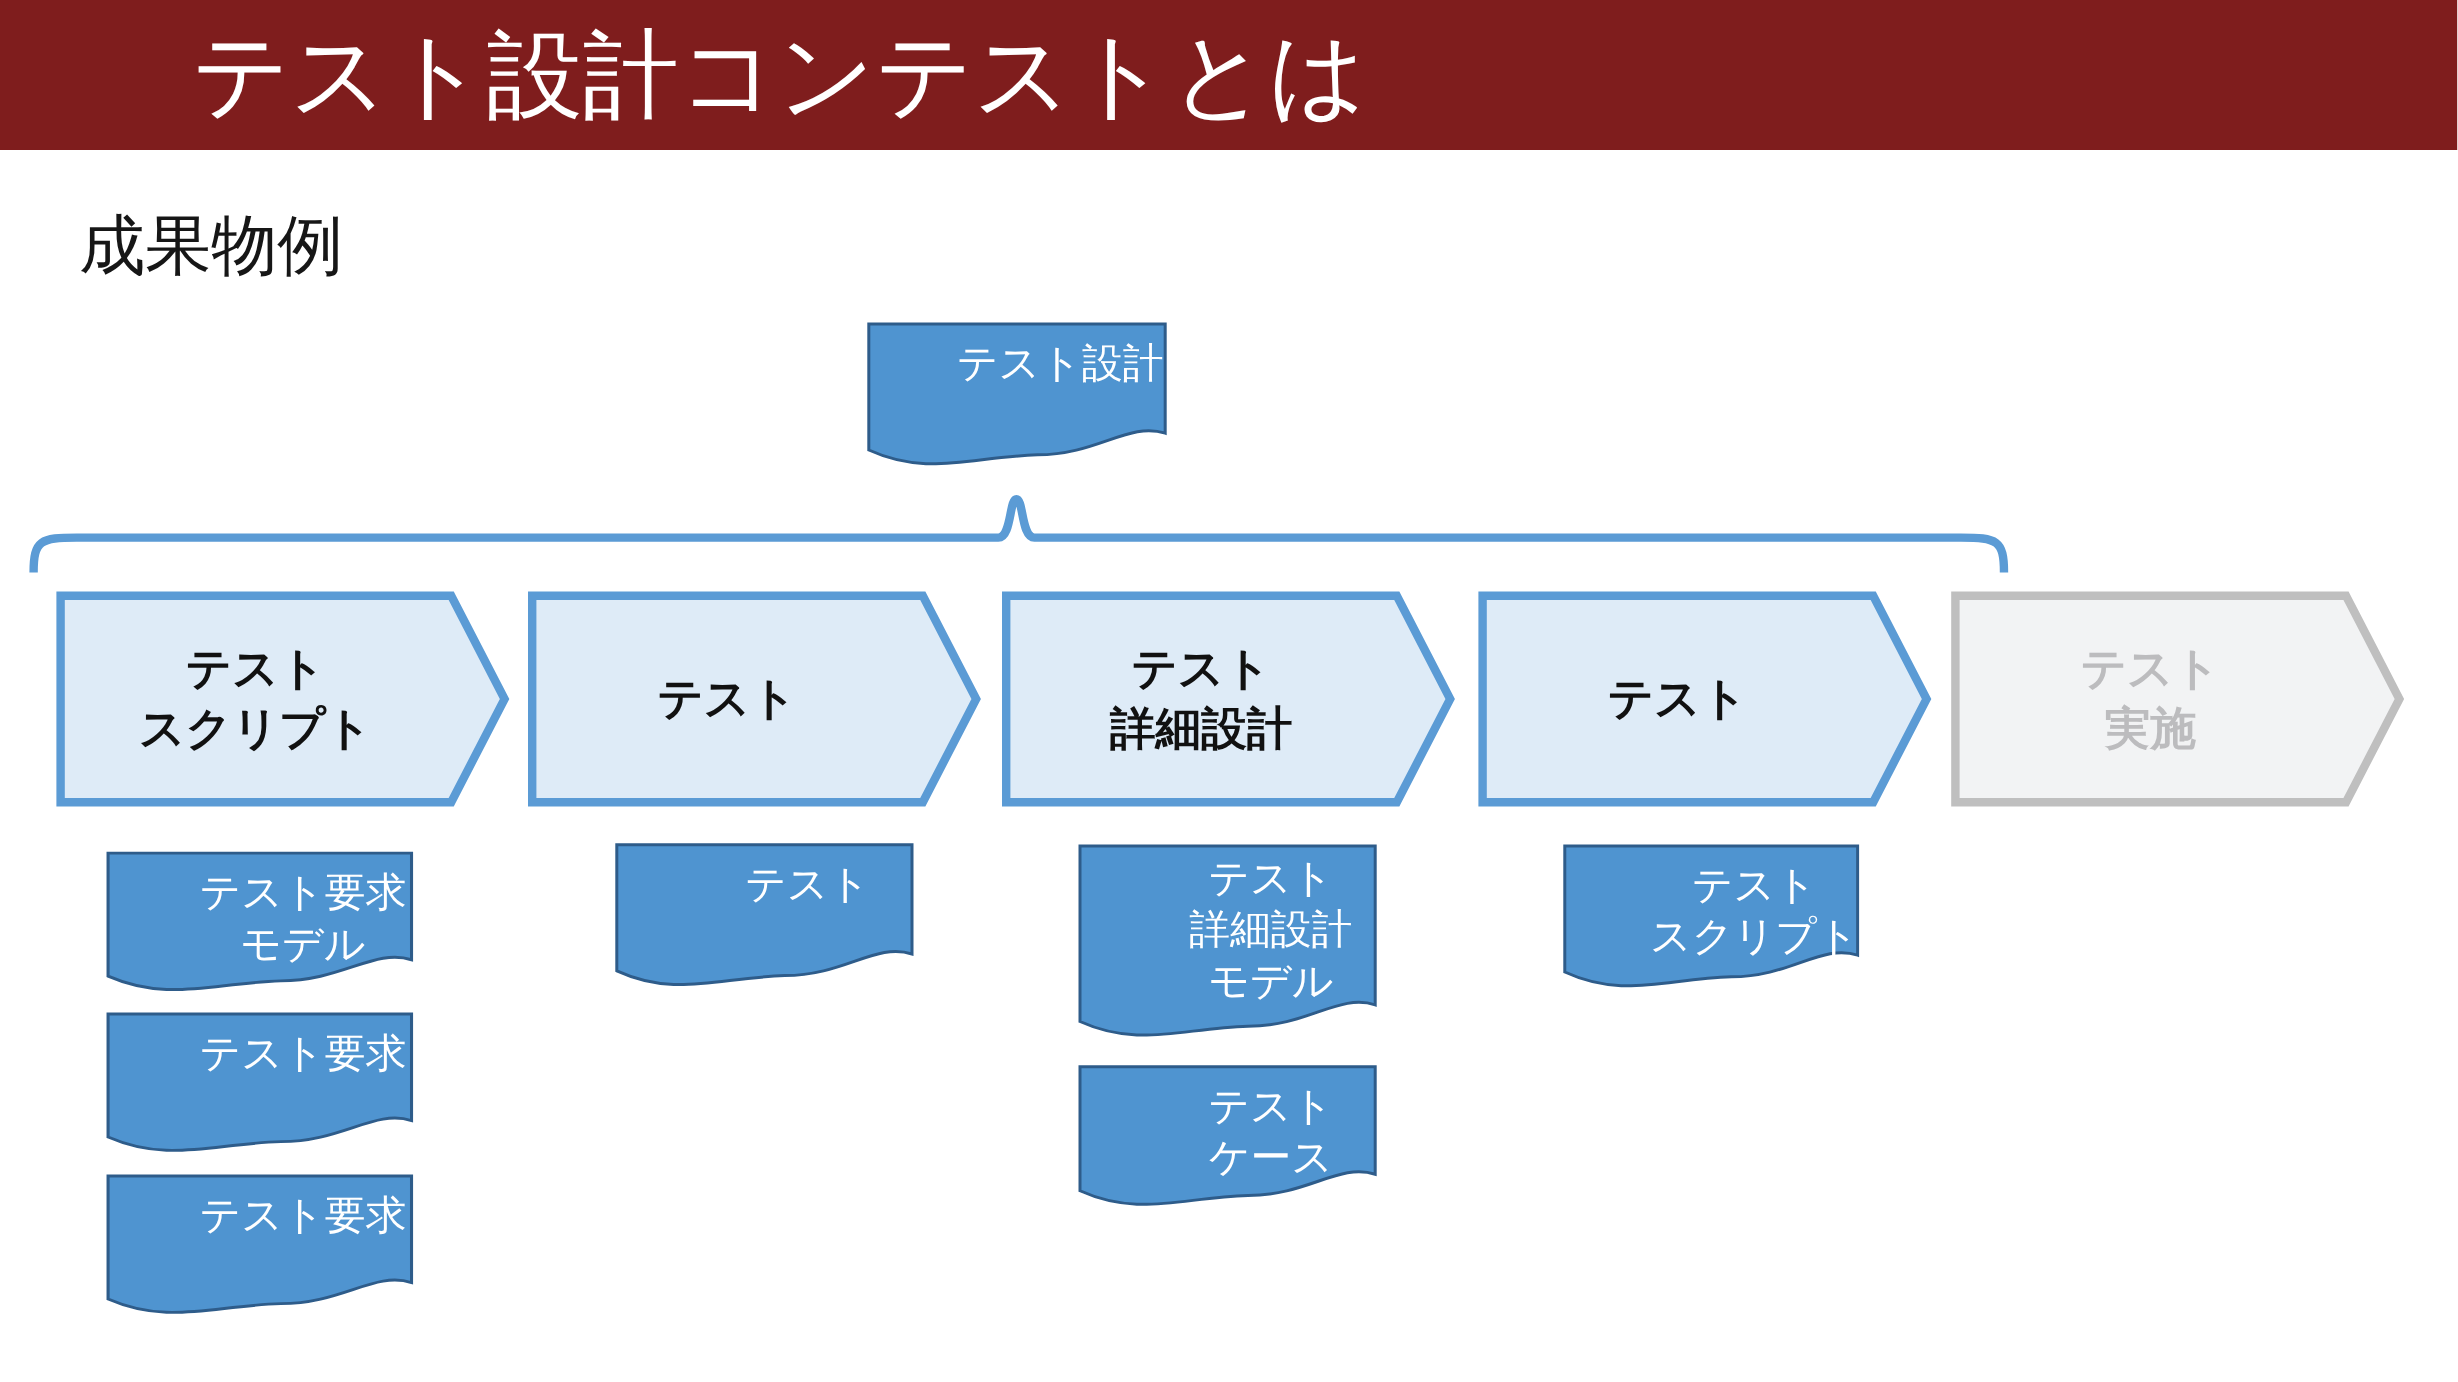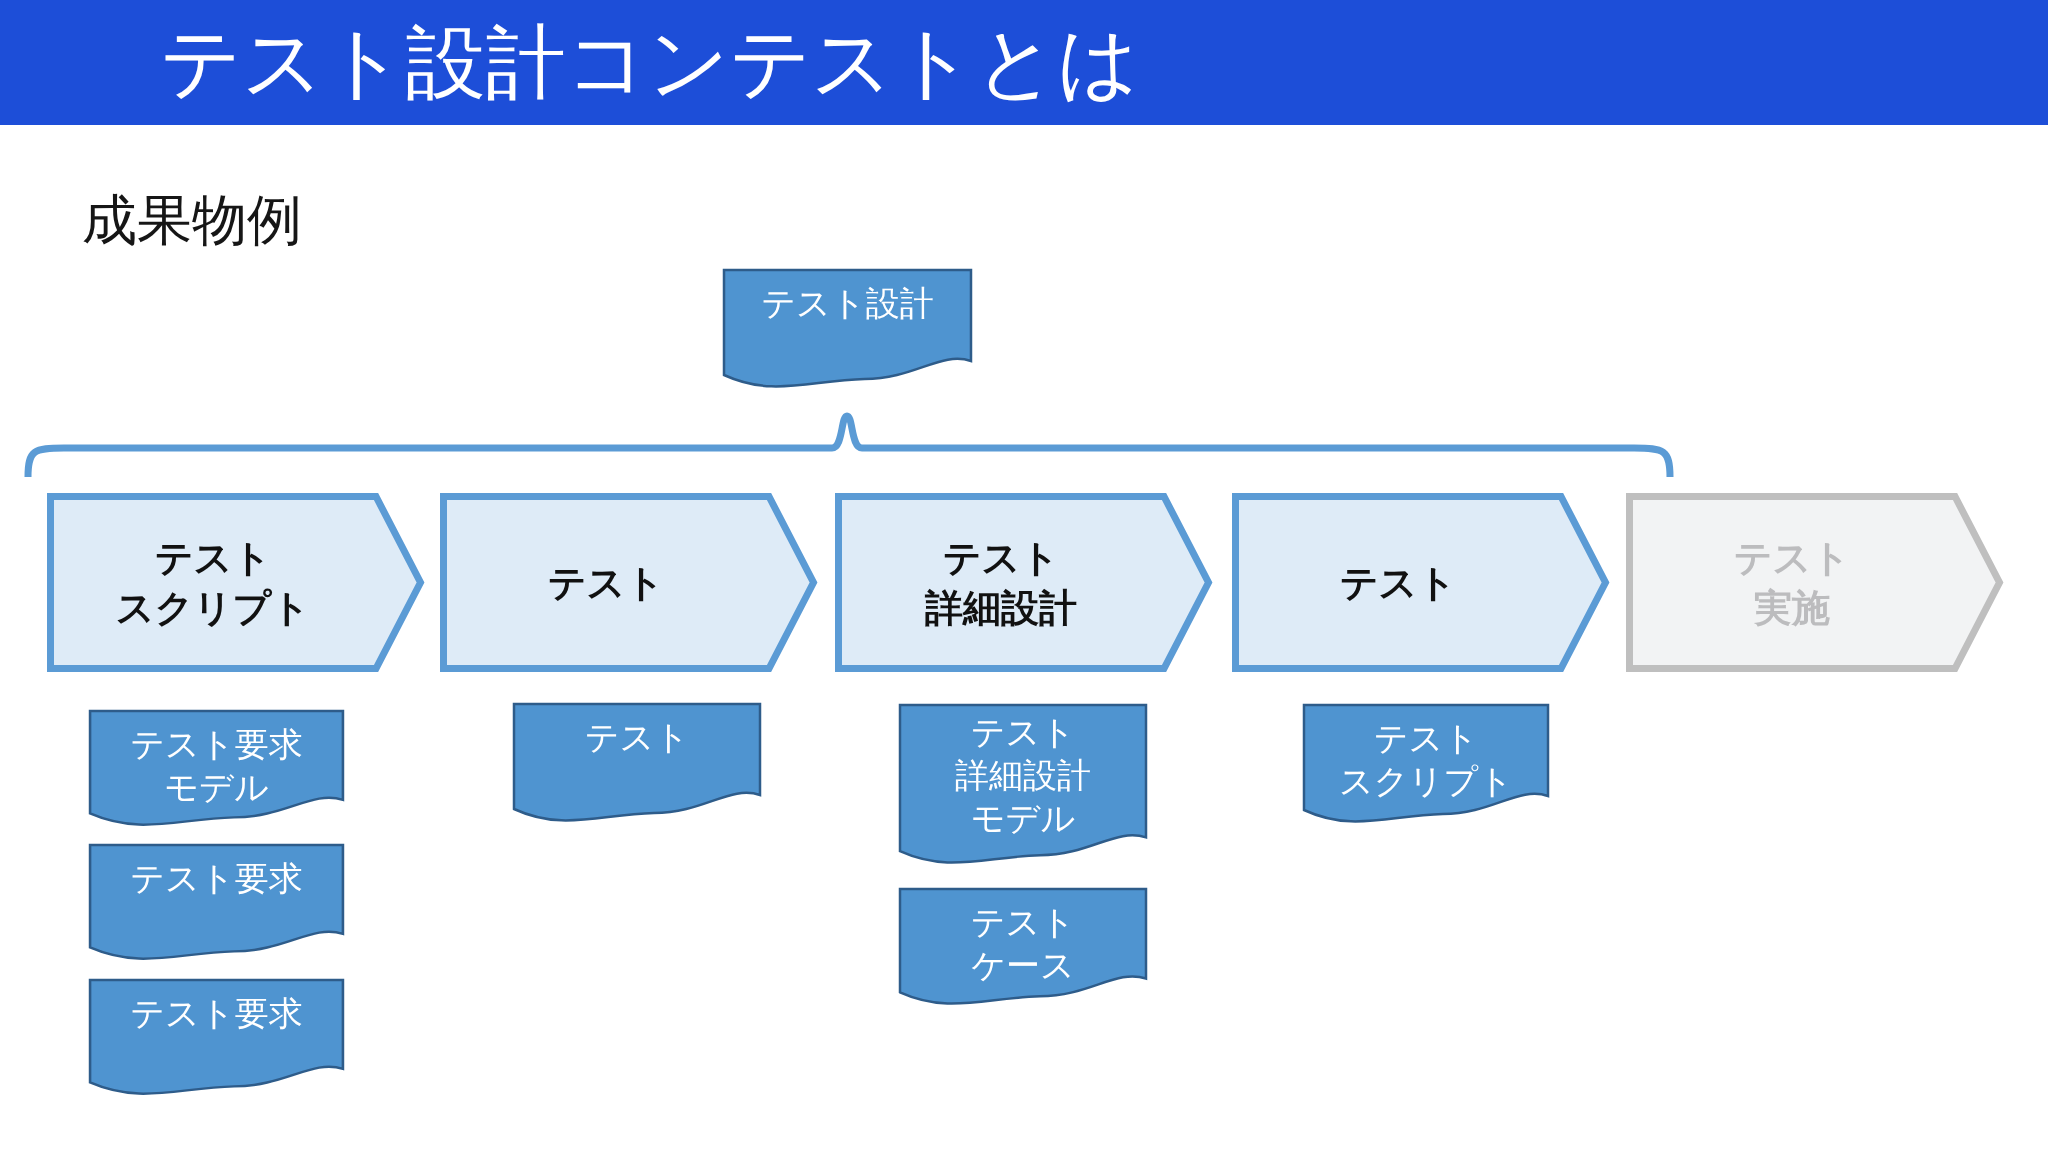--- a/index.html
+++ b/index.html
@@ -1,36 +1,36 @@
 <!DOCTYPE html>
 <html><head>
 <meta charset="utf-8">
 <style>
   html,body{margin:0;padding:0;background:#ffffff;}
   .slide{
     position:relative;width:2048px;height:1152px;overflow:hidden;background:#ffffff;
     font-family:"Liberation Sans","DejaVu Sans",sans-serif;
   }
   
-  .banner{position:absolute;left:0;top:0;width:2048px;height:125px;background:#1d4ed8;}
+  .banner{position:absolute;left:0;top:0;width:2048px;height:125px;background:#7f1d1d;}
   .title{
     margin:0;position:absolute;left:160px;top:0;height:125px;line-height:125px;
     font-size:80px;font-weight:500;color:#ffffff;white-space:nowrap;
   }
   .subtitle{
-    margin:16px;position:absolute;left:66px;top:168px;
+    margin:0;position:absolute;left:66px;top:168px;
     font-size:55px;font-weight:400;color:#161616;white-space:nowrap;text-align:center;
   }
   
   .doc{position:absolute;}
   .doc svg{position:absolute;left:0;top:0;width:100%;height:100%;overflow:visible;}
   .doc .shape{fill:#4f94d0;stroke:#2e5c8a;stroke-width:2.5px;}
   .doc-label{
     position:relative;width:100%;text-align:center;color:#ffffff;
-    font-size:34px;line-height:43px;font-weight:400;padding-top:14px;white-space:nowrap;
+    font-size:34px;line-height:43px;font-weight:400;padding-top:14px;white-space:nowrap;padding-left:36px;
   }
   .doc-label span{display:block;}
   .doc.tall .doc-label{padding-top:8px;}
   
   .chevron{position:absolute;top:493px;width:377px;height:179px;}
   .chevron svg{position:absolute;left:0;top:0;width:100%;height:100%;overflow:visible;}
   .chevron polygon{fill:#deebf7;stroke:#5b9bd5;stroke-width:7px;stroke-linejoin:miter;}
   .chevron-label{
     position:absolute;left:0;right:45px;top:0;bottom:0;
     display:flex;flex-direction:column;justify-content:center;

